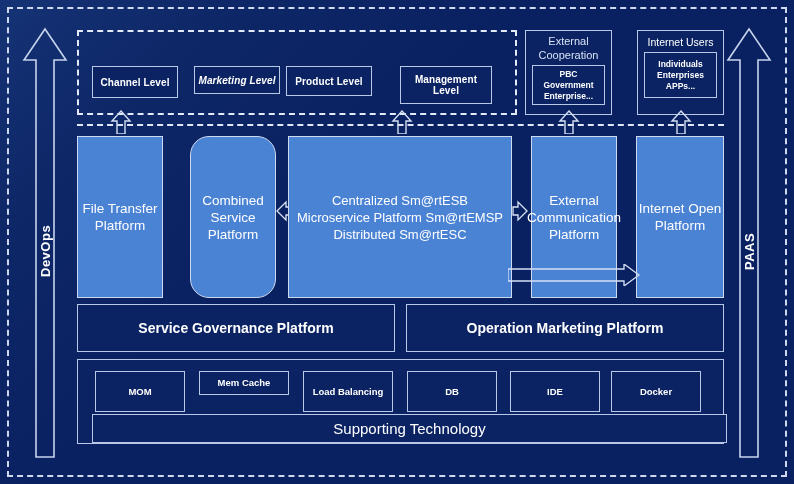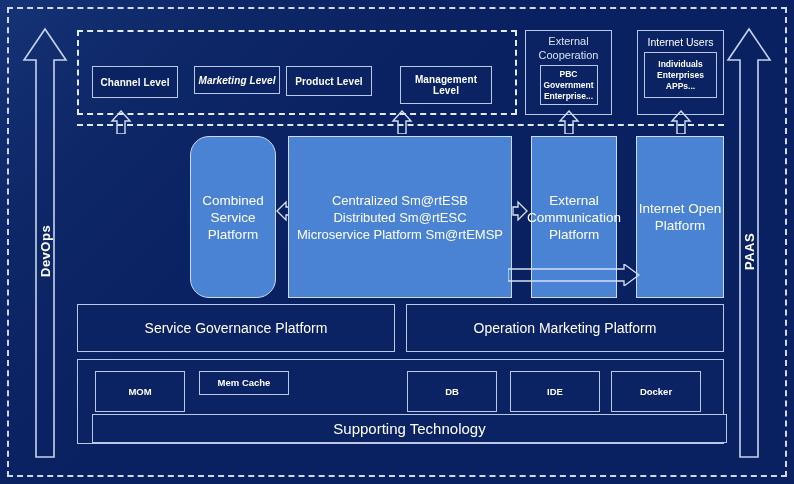--- a/index.html
+++ b/index.html
@@ -41,21 +41,21 @@
   }
   .dashed-box {
     border: 2px dashed #e2e9f7;
     background: transparent;
   }
 
   
   .t-level   { font-size: 10px; font-weight: bold; letter-spacing: .1px; }
   .t-bigplat { font-size: 13.5px; line-height: 17px; font-weight: 400; }
   .t-center  { font-size: 13px; line-height: 17px; font-weight: 400; }
-  .t-gov     { font-size: 14px; font-weight: 400; }
+  .t-gov     { font-size: 14px; font-weight: 700; }
   .t-tech    { font-size: 9.5px; font-weight: bold; line-height: 12px; }
   .t-support { font-size: 15px; font-weight: normal; }
   .t-grouphd { font-size: 10.5px; font-weight: normal; line-height: 13px; }
   .t-grouphd-lt { font-size: 11px; font-weight: 400; line-height: 14px; color:#d7e2f5; }
   .t-inner   { font-size: 8.5px; font-weight: bold; line-height: 11px; }
 
   
   .side-arrow { width: 46px; height: 434px; }
   .side-arrow svg { display: block; }
   .side-label {
@@ -104,21 +104,21 @@
   </div>
   <div class="abs navy-box t-level" style="left:286px; top:66px; width:86px; height:30px;text-align:center;">
     <span>Product Level</span>
   </div>
   <div class="abs navy-box t-level" style="left:400px; top:66px; width:92px; height:38px;">
     <span>Management Level</span>
   </div>
 
   <div class="abs navy-box" style="left:525px; top:30px; width:87px; height:85px; flex-direction:column; justify-content:flex-start; padding-top:3px;">
     <div class="t-grouphd-lt" style="width:100%;">External Cooperation</div>
-    <div class="navy-box t-inner" style="width:58px; height:40px; margin-top:3px; padding:2px;">PBC Government Enterprise...</div>
+    <div class="navy-box t-inner" style="width:73px; height:40px; margin-top:3px; padding:2px;">PBC Government Enterprise...</div>
   </div>
 
   <div class="abs navy-box" style="left:637px; top:30px; width:87px; height:85px; flex-direction:column; justify-content:flex-start; padding-top:5px;">
     <div class="t-grouphd" style="width:100%;">Internet Users</div>
     <div class="navy-box t-inner" style="width:73px; height:46px; margin-top:3px; padding:2px;">Individuals Enterprises APPs...</div>
   </div>
 
   <div class="abs" style="left:77px; top:124px; width:647px; height:0; border-top:2px dashed #dfe7f6;"></div>
 
   <div class="abs up-arrow" style="left:110px; top:110px;">
@@ -135,35 +135,38 @@
     <svg width="22" height="24" viewBox="0 0 22 24">
       <polygon points="11,1 20,11 15,11 15,24 7,24 7,11 2,11" fill="none" stroke="#d4dff3" stroke-width="1.4"></polygon>
     </svg>
   </div>
   <div class="abs up-arrow" style="left:670px; top:110px;">
     <svg width="22" height="24" viewBox="0 0 22 24">
       <polygon points="11,1 20,11 15,11 15,24 7,24 7,11 2,11" fill="none" stroke="#d4dff3" stroke-width="1.4"></polygon>
     </svg>
   </div>
 
+  <div class="abs blue-box t-bigplat" style="left:77px; top:136px; width:86px; height:162px;">
+    <span>File Transfer Platform</span>
+  </div>
 
   <div class="abs blue-box t-bigplat" style="left:190px; top:136px; width:86px; height:162px;border-radius:19px;">
     <span>Combined Service Platform</span>
   </div>
 
   <div class="abs side-link" style="left:276px; top:200px;">
     <svg width="16" height="22" viewBox="0 0 16 22">
       <polygon points="1,11 10,2 10,7 15,7 15,15 10,15 10,20" fill="none" stroke="#dbe4f6" stroke-width="1.3"></polygon>
     </svg>
   </div>
 
   <div class="abs blue-box" style="left:288px; top:136px; width:224px; height:162px; flex-direction:column;">
     <div class="t-center">Centralized Sm@rtESB</div>
+    <div class="t-center">Microservice Platform Sm@rtEMSP</div>
     <div class="t-center">Distributed Sm@rtESC</div>
-    <div class="t-center">Microservice Platform Sm@rtEMSP</div>
   </div>
 
   <div class="abs side-link" style="left:512px; top:200px;">
     <svg width="16" height="22" viewBox="0 0 16 22">
       <polygon points="15,11 6,2 6,7 1,7 1,15 6,15 6,20" fill="none" stroke="#dbe4f6" stroke-width="1.3"></polygon>
     </svg>
   </div>
 
   <div class="abs blue-box t-bigplat" style="left:531px; top:136px; width:86px; height:162px;">
     <span>External Communication Platform</span>
@@ -187,20 +190,23 @@
   </div>
 
   <div class="abs navy-box" style="left:77px; top:359px; width:647px; height:85px;"></div>
 
   <div class="abs navy-box t-tech" style="left:95px; top:371px; width:90px; height:41px;">
     <span>MOM</span>
   </div>
   <div class="abs navy-box t-tech" style="left:199px; top:371px; width:90px; height:24px;">
     <span>Mem Cache</span>
   </div>
+  <div class="abs navy-box t-tech" style="left:303px; top:371px; width:90px; height:41px;">
+    <span>Load Balancing</span>
+  </div>
   <div class="abs navy-box t-tech" style="left:407px; top:371px; width:90px; height:41px;">
     <span>DB</span>
   </div>
   <div class="abs navy-box t-tech" style="left:510px; top:371px; width:90px; height:41px;">
     <span>IDE</span>
   </div>
   <div class="abs navy-box t-tech" style="left:611px; top:371px; width:90px; height:41px;">
     <span>Docker</span>
   </div>
 

